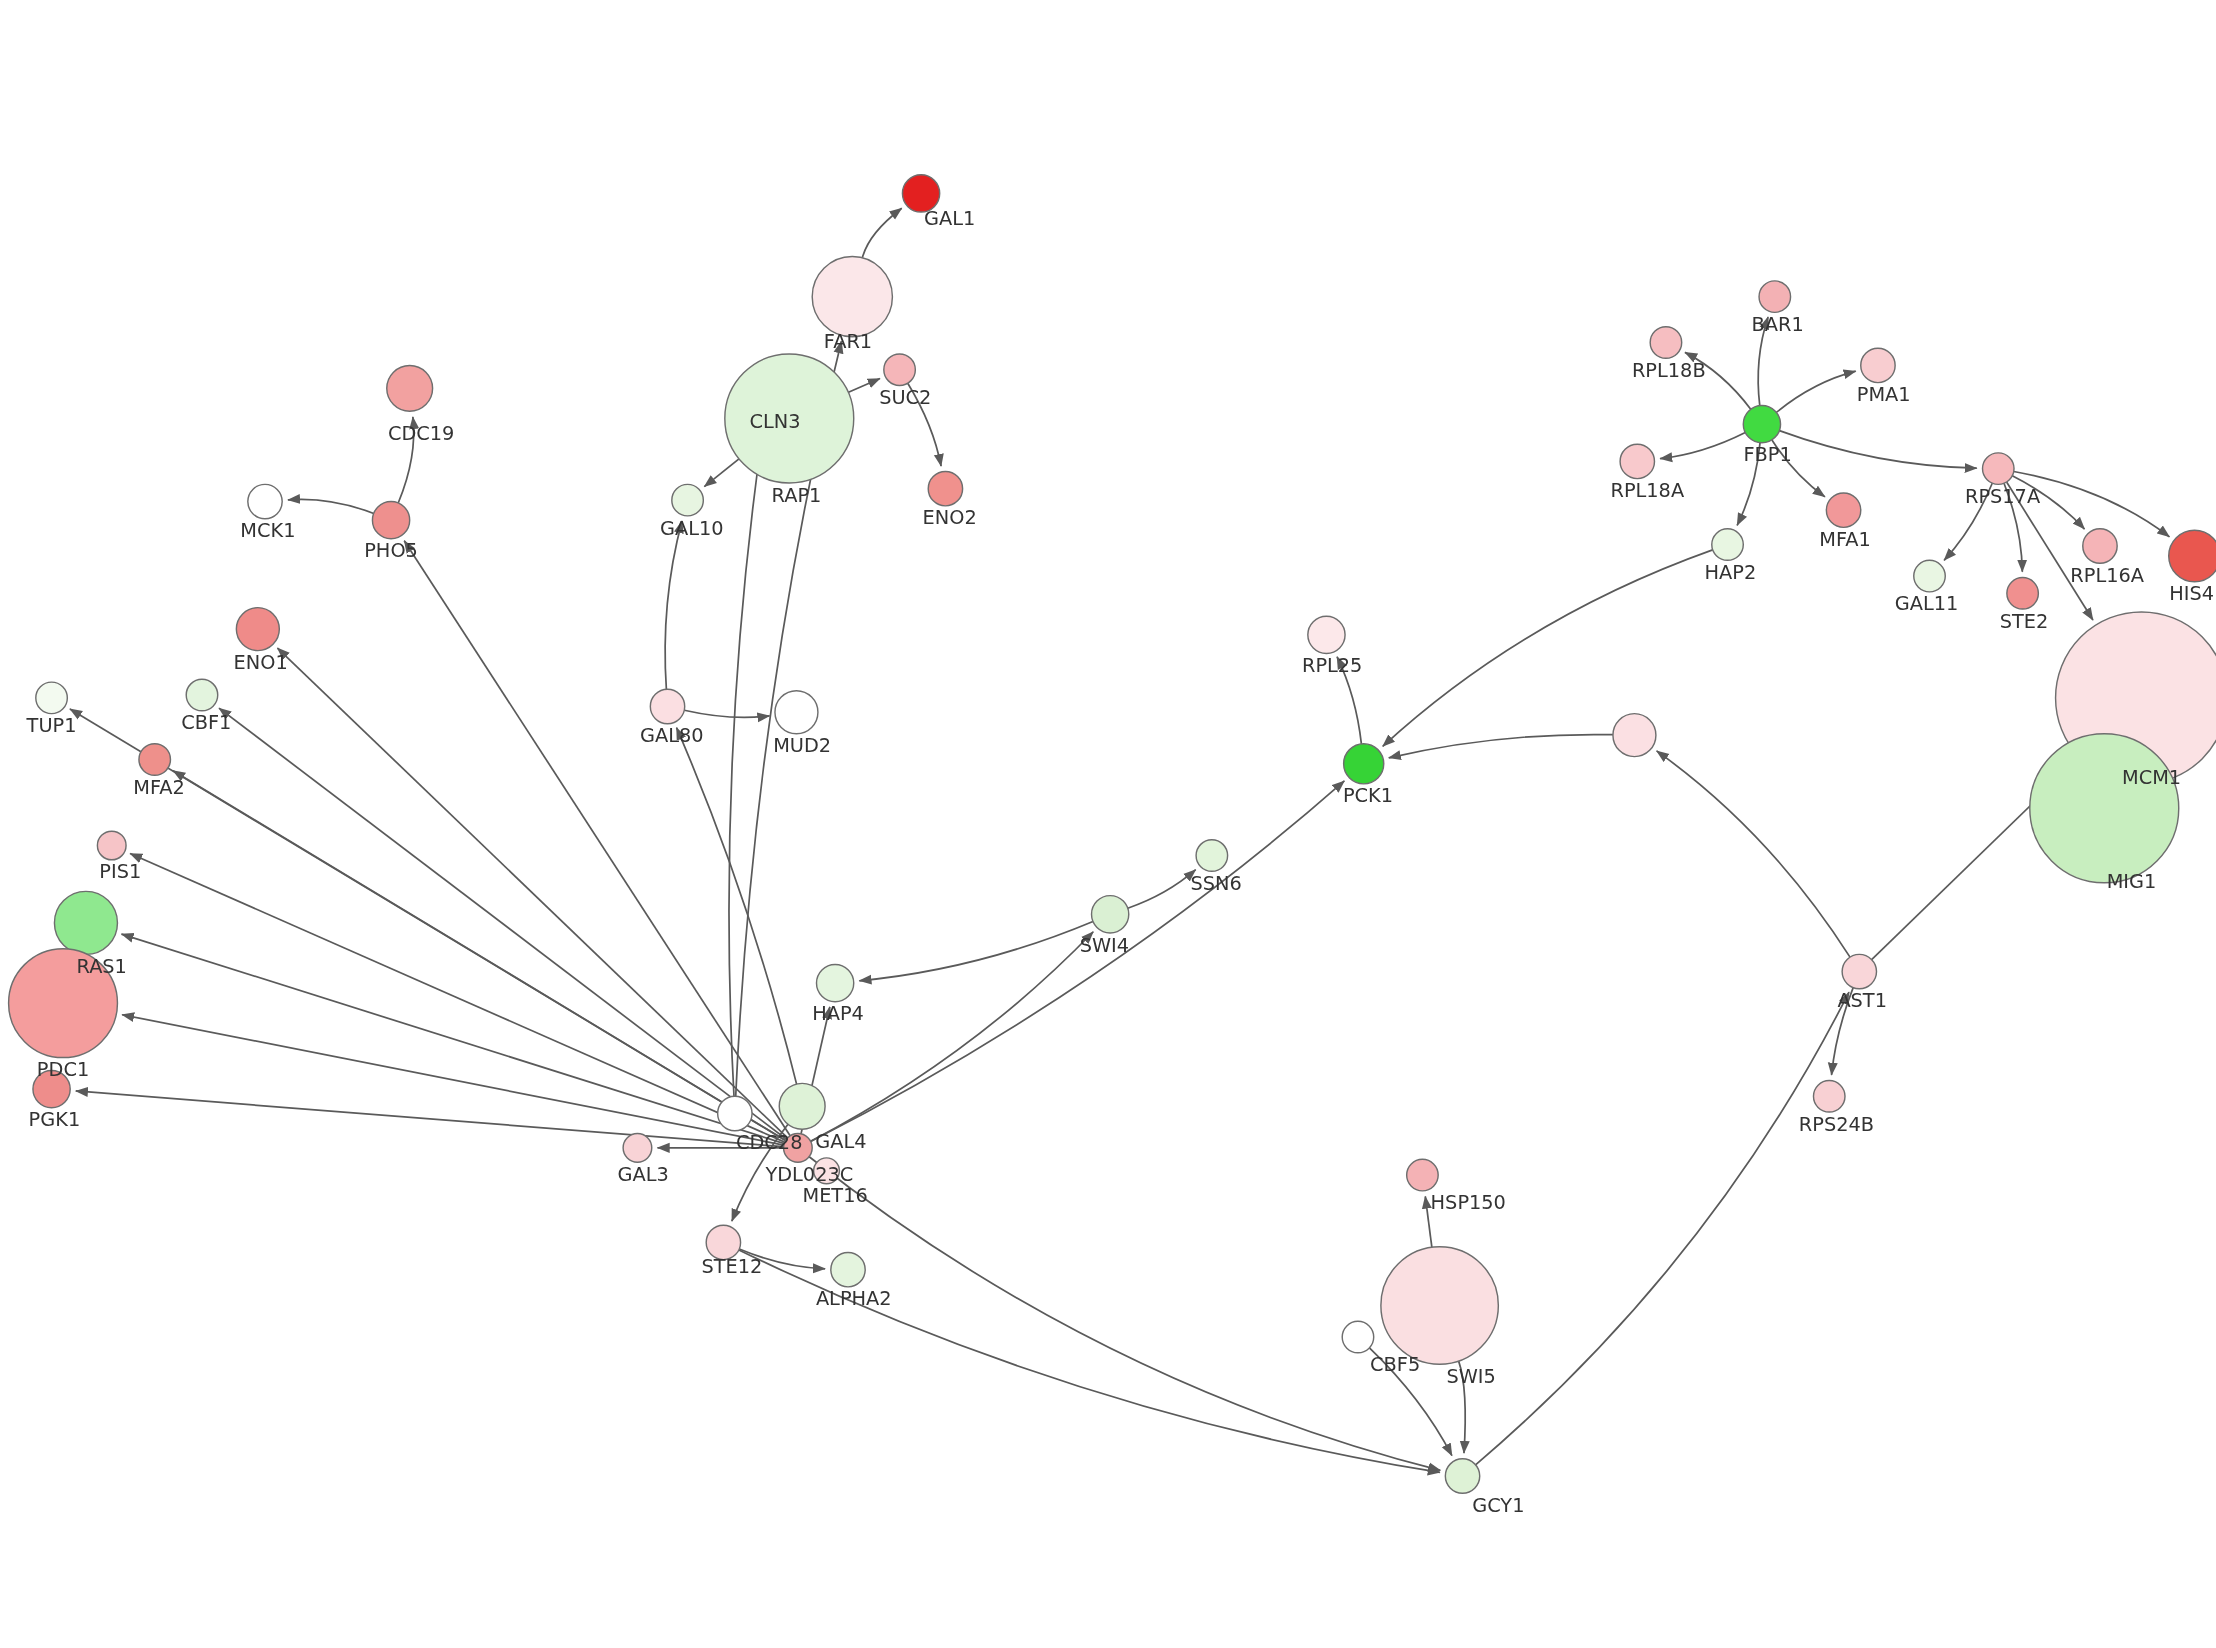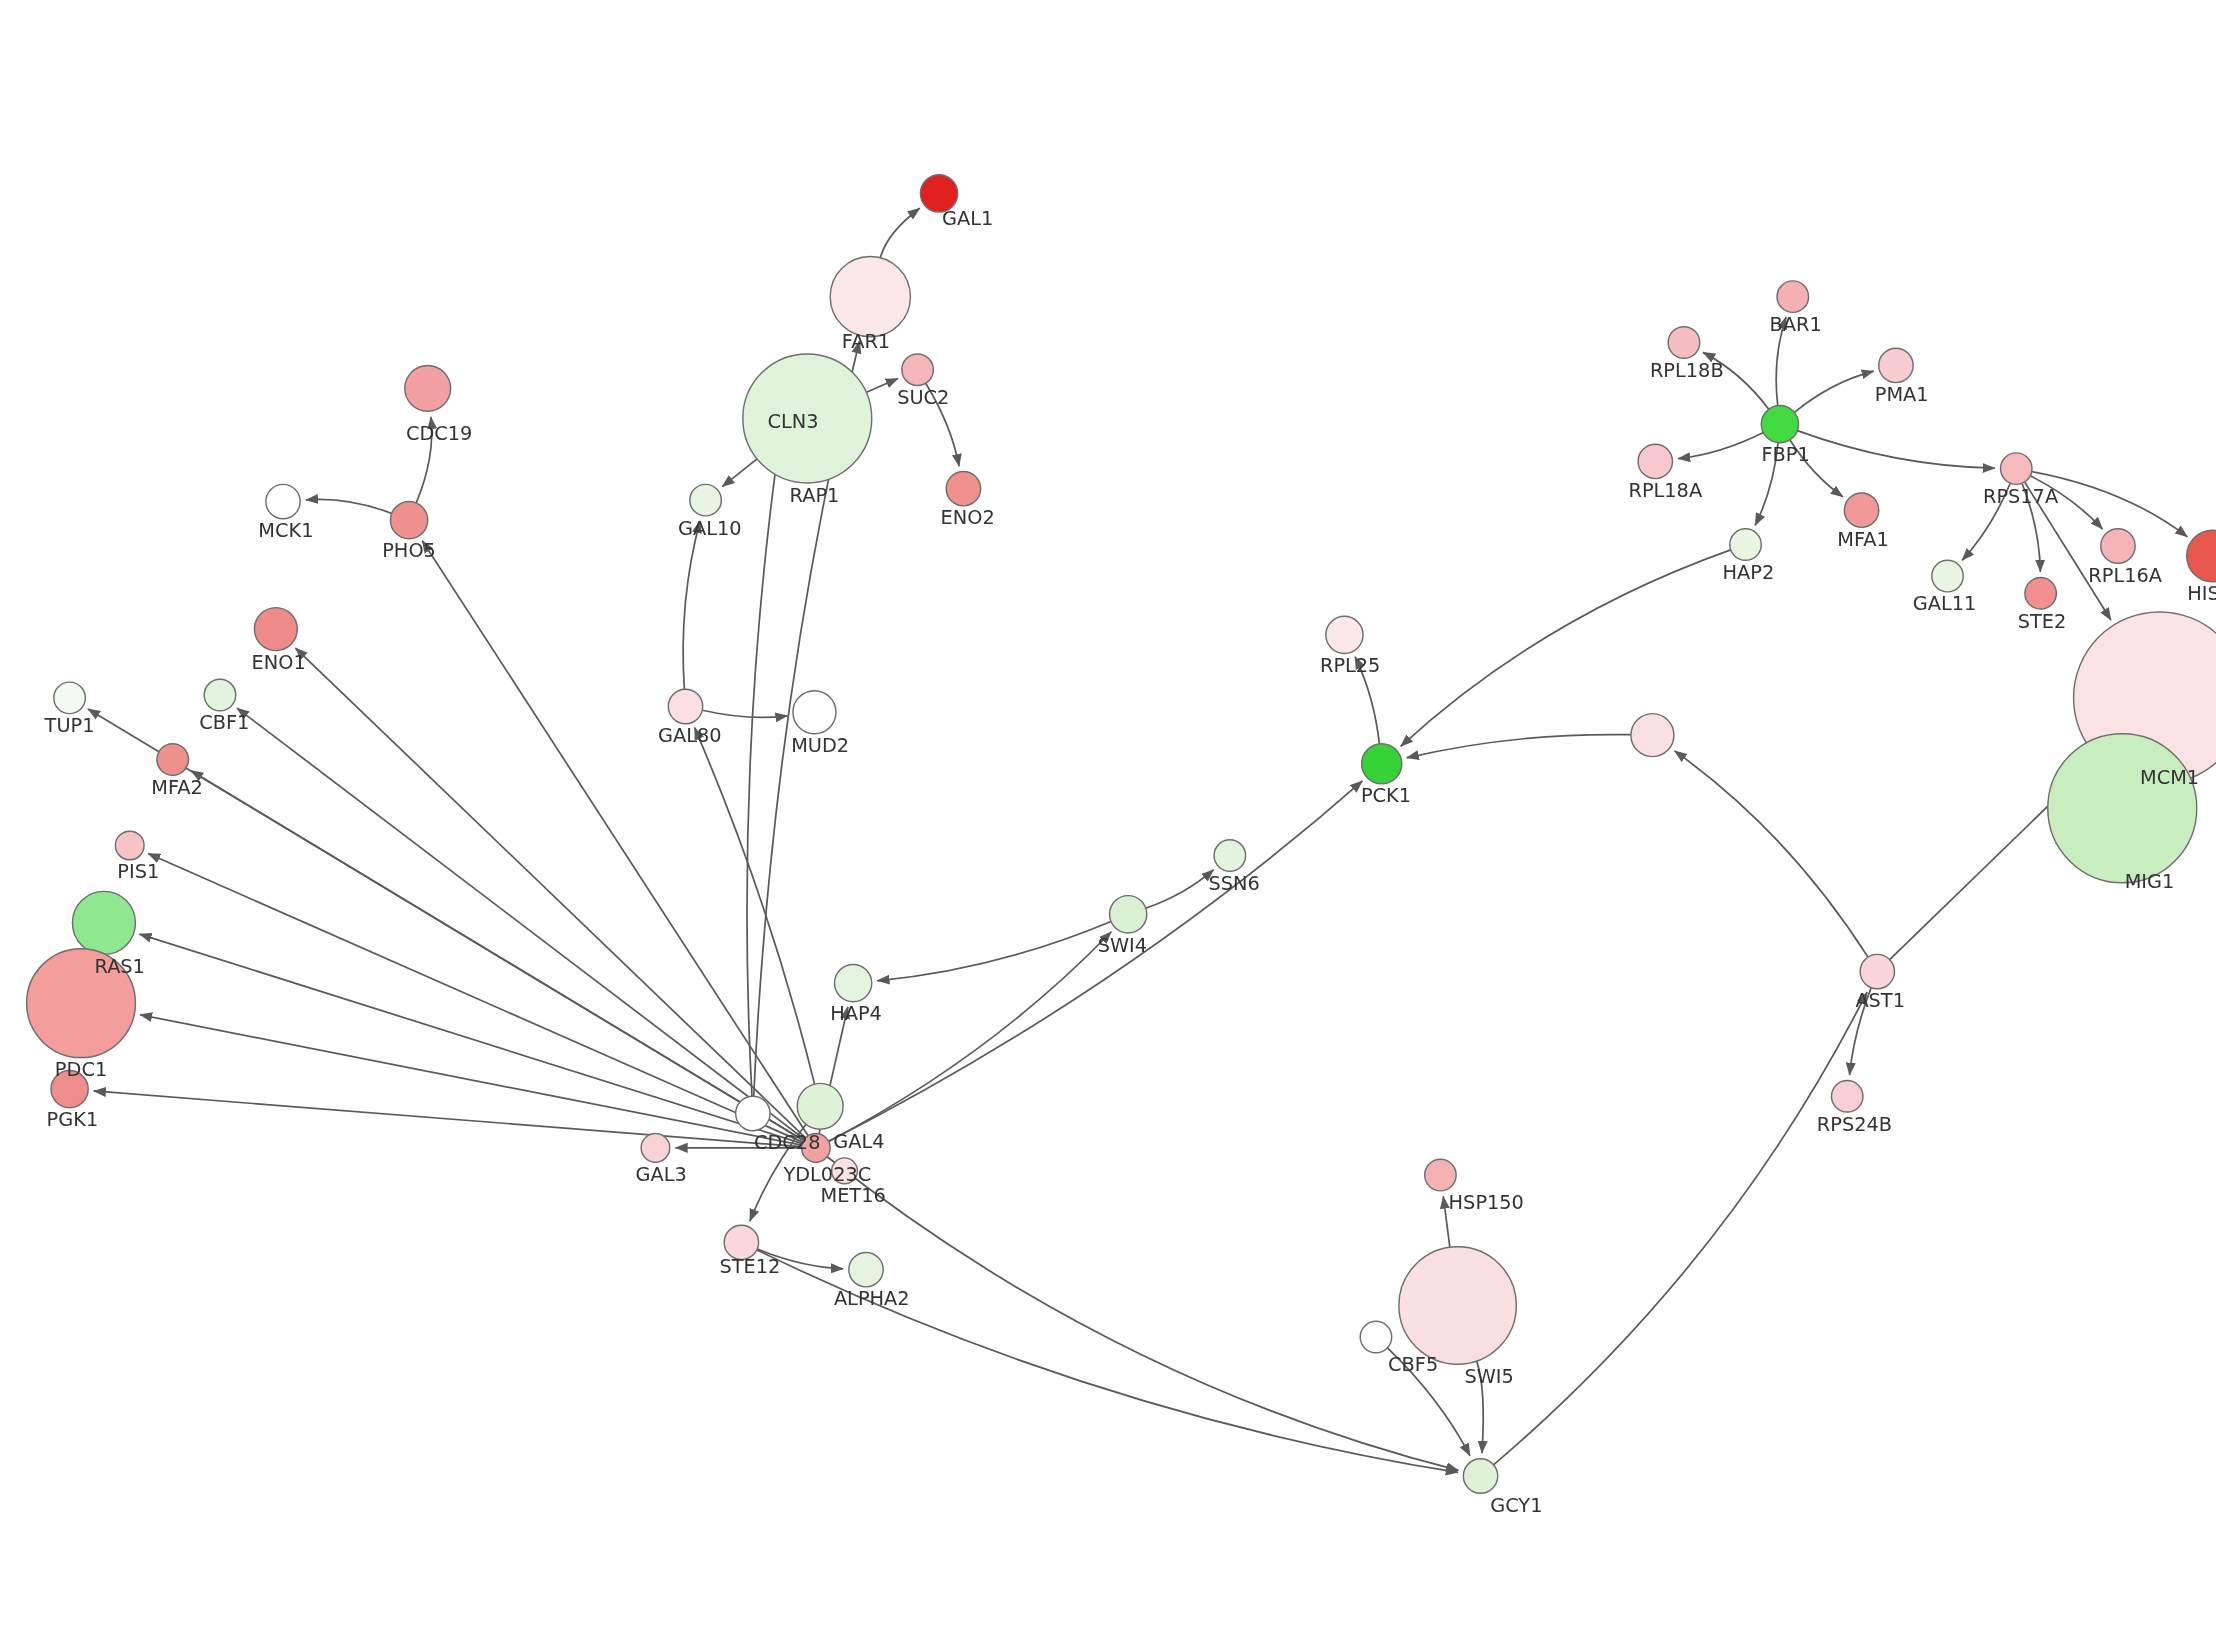--- a/index.html
+++ b/index.html
@@ -1,17 +1,17 @@
 <!DOCTYPE html>
 <html style="font-size:12.4px"><head>
 <meta charset="utf-8">
 <style>
   html,body{margin:0;padding:0;background:#ffffff;}
   body{width:2216px;height:1648px;overflow:hidden;font-family:"DejaVu Sans",sans-serif;}
-  #graph-wrap{width:1909px;height:1648px;padding-left:18px;}
+  #graph-wrap{width:1909px;height:1648px;}
   svg{display:block;}
   text{font-family:"DejaVu Sans",sans-serif;}
 </style>
 </head>
 <body style="background: rgb(255, 255, 255);">
 
 <div id="graph-wrap">
   <svg id="graph-svg" width="2216" height="1648" viewBox="0 0 1547 1150" preserveAspectRatio="none">
     <defs>
       <marker id="arrow" viewBox="0 0 10 8" refX="8.5" refY="4" markerWidth="10" markerHeight="8" orient="auto" markerUnits="userSpaceOnUse">

